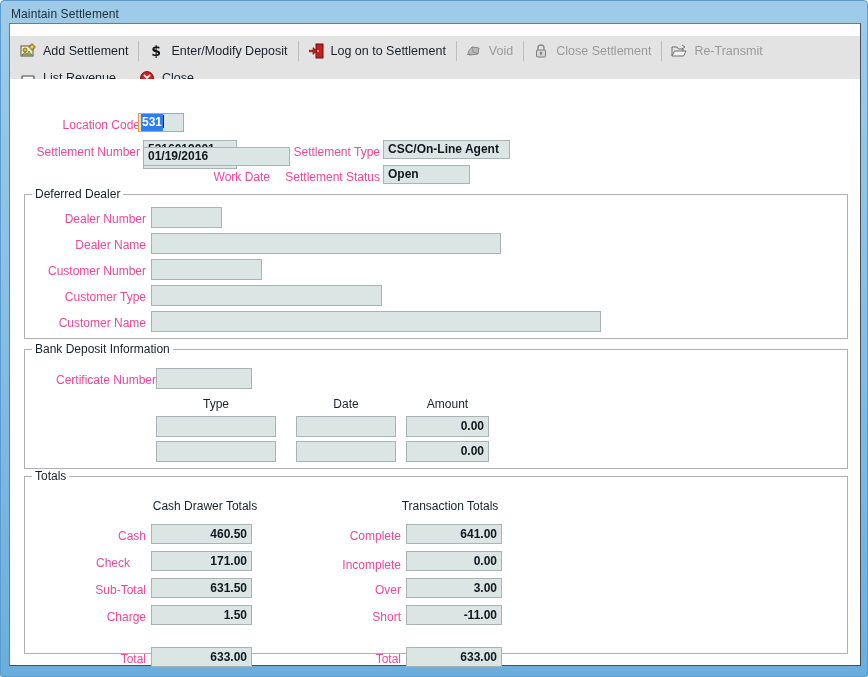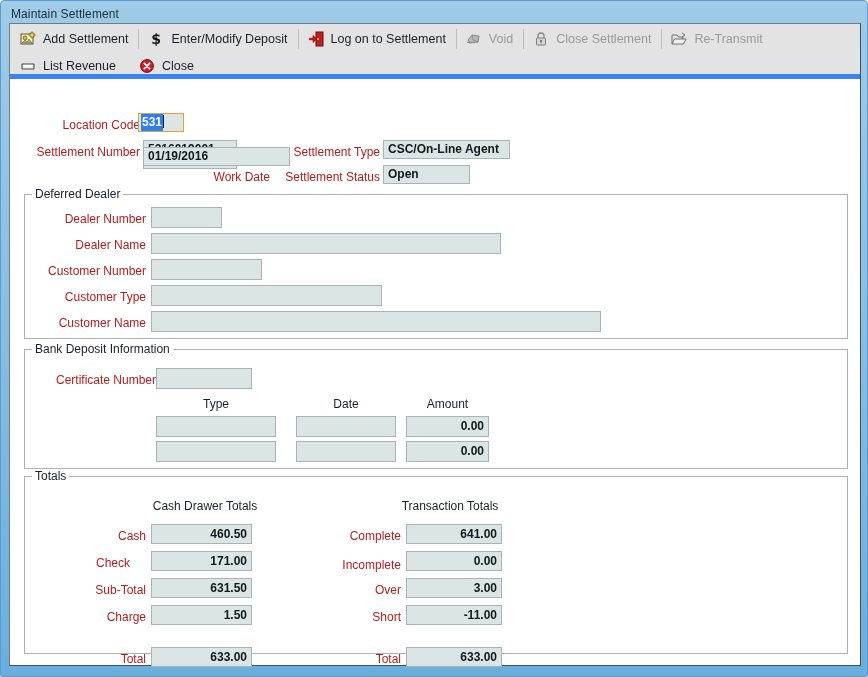--- a/index.html
+++ b/index.html
@@ -50,21 +50,21 @@
     box-sizing: border-box;
     background: #fdfdfd;
     border: 1px solid #6d7b85;
     border-right-color: #42505a;
     border-bottom-color: #42505a;
   }
 
   
   #toolbar {
     position: absolute;
-    left: 0; top: 0;
+    left: 0; top: 12px;
     width: 850px;
     height: 55px;
     box-sizing: border-box;
     background: #e3e3e3;
     border-bottom: 5px solid #3b82f6;
   }
   .tb-row {
     position: absolute;
     left: 0;
     height: 26px;
@@ -107,21 +107,21 @@
     left: 0;
     top: 55px;
     width: 850px;
     height: 586px;
     background: #ffffff;
   }
 
   .lbl {
     position: absolute;
     font-size: 12px;
-    color: #b91c1c;
+    color: #ec4899;
     line-height: 14px;
     white-space: nowrap;
   }
   .lbl.right { text-align: right; }
 
   .fld {
     position: absolute;
     box-sizing: border-box;
     background: #dbe5e4;
     border: 1px solid #a8b4b4;

